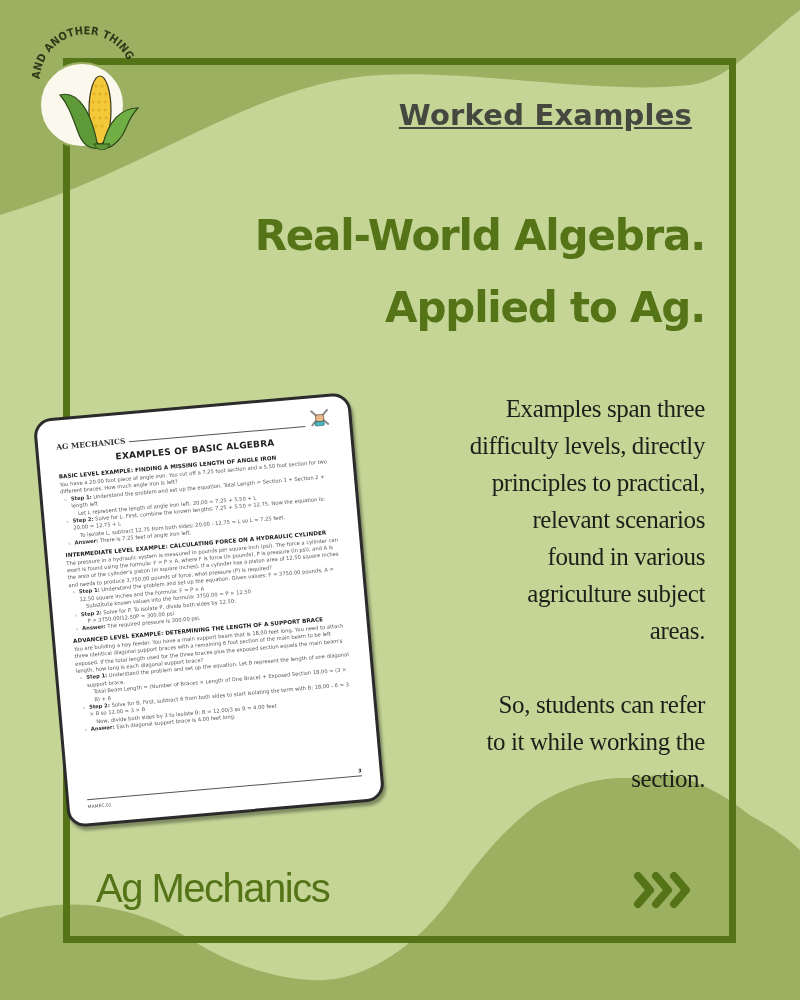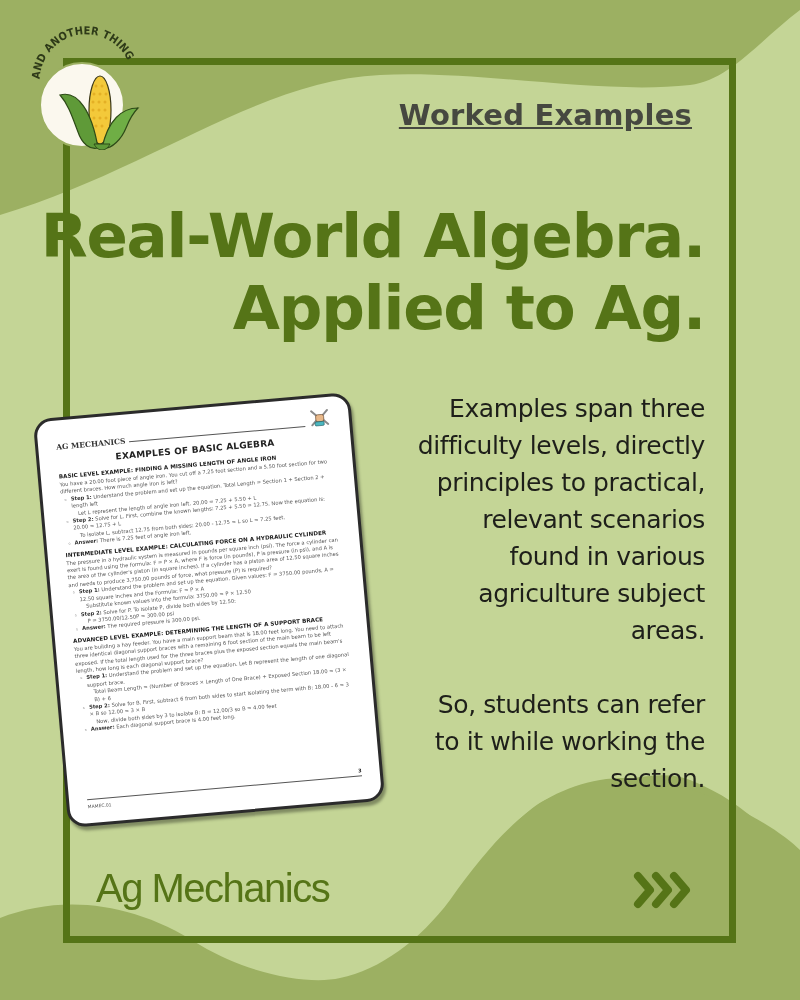--- a/index.html
+++ b/index.html
@@ -34,41 +34,41 @@
       z-index: 2;
       text-decoration: underline;
     }
 
     .title {
       position: absolute;
       right: 95px; top: 200px;
       text-align: right;
       font-family: "DejaVu Sans", sans-serif;
       font-weight: bold;
-      font-size: 61px;
+      font-size: 42px;
       line-height: 72px;
       color: #557417;
       letter-spacing: -1.2px;
       z-index: 2;
     }
     .title span { display: block; }
 
     .body-text {
       position: absolute;
       right: 95px; top: 390px;
       width: 320px;
       text-align: right;
       font-family: "DejaVu Sans", sans-serif;
       font-size: 25px;
       line-height: 37px;
       color: #1e1f1a;
       letter-spacing: -0.4px;
       z-index: 2;
     }
-    .body-text .para { display: block; }
+    .body-text .para { display: block; font-family: Liberation Serif, serif; }
     .body-text .para + .para { margin-top: 37px; margin-left: 40px; }
 
     .footer-label {
       position: absolute;
       left: 96px; top: 866px;
       font-family: "Liberation Sans", sans-serif;
       font-size: 40px;
       font-weight: normal;
       letter-spacing: -1.5px;
       color: #557417;

